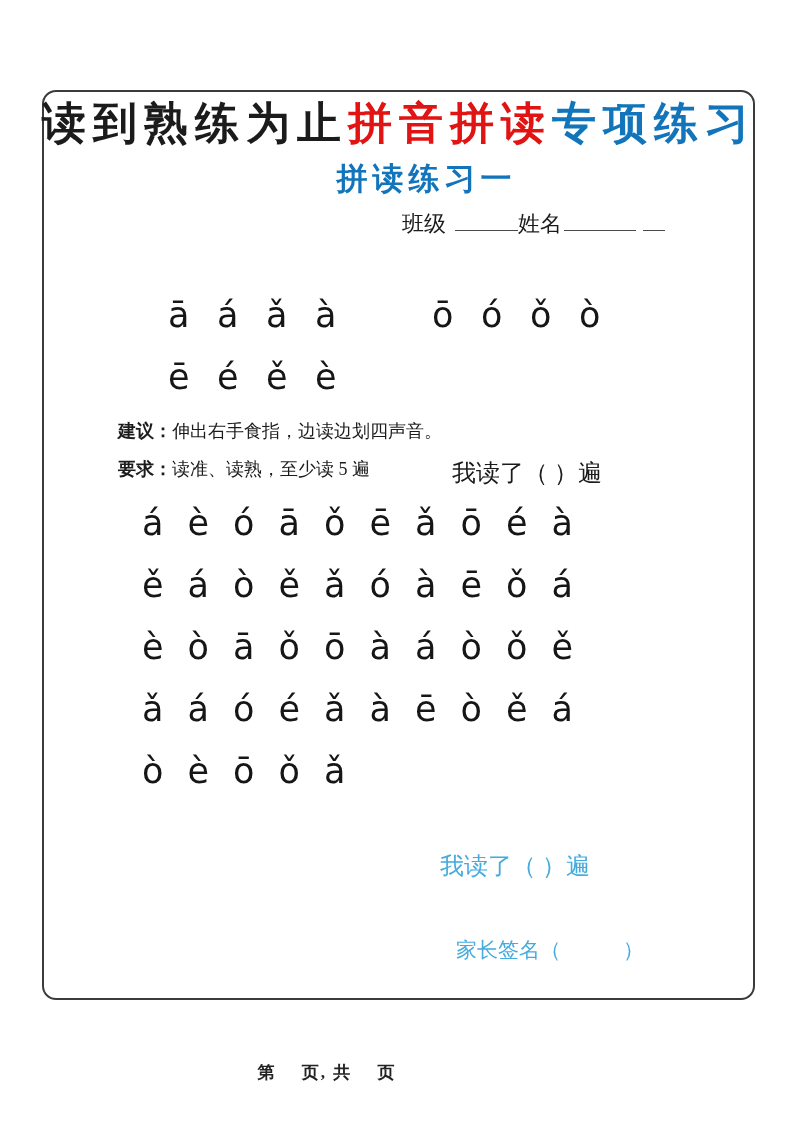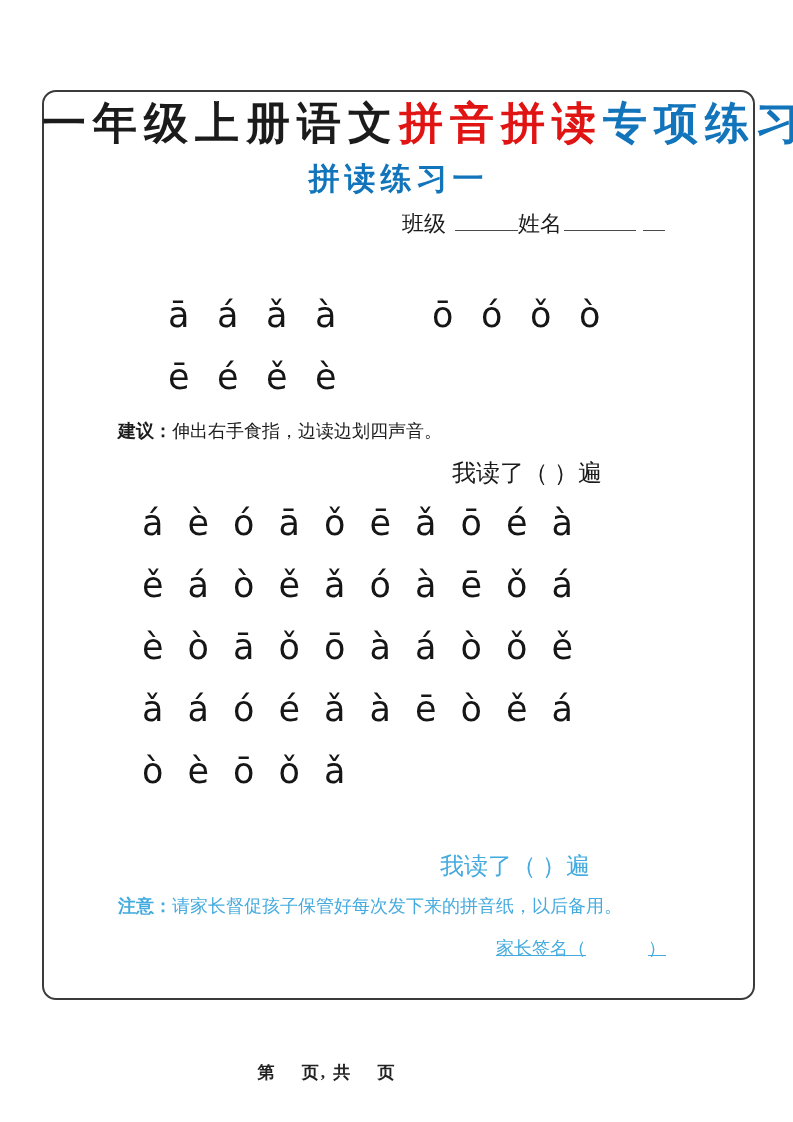--- a/index.html
+++ b/index.html
@@ -8,21 +8,21 @@
   html,body{margin:0;padding:0;background:#ffffff;}
   .page{position:relative;width:793px;height:1122px;background:#fff;overflow:hidden;
         font-family:"Liberation Serif","DejaVu Serif",serif;color:var(--ink);}
   .frame{position:absolute;left:42px;top:90px;width:709px;height:906px;
          border:2px solid #3b3b3b;border-radius:14px;}
   .title{position:absolute;left:42px;top:94px;width:713px;margin:0;text-align:center;
          font-size:44px;font-weight:bold;letter-spacing:7px;white-space:nowrap;}
   .title .seg-red{color:var(--red);text-align:center;}
   .title .seg-blue{color:var(--blue);}
   .subtitle{position:absolute;left:42px;top:158px;width:713px;margin:0;text-align:center;
-            font-size:31px;font-weight:bold;letter-spacing:5px;color:var(--blue);}
+            font-size:31px;font-weight:bold;letter-spacing:5px;color:var(--blue);padding-left:28px;}
   .classline{position:absolute;left:402px;top:209px;font-size:22px;white-space:nowrap;}
   .blank{display:inline-block;border-bottom:1.5px solid #4a4a4a;height:17px;vertical-align:baseline;}
   .blank.b1{width:63px;margin-left:9px;}
   .blank.b2{width:72px;margin-left:2px;}
   .blank.b3{width:22px;margin-left:7px;}
   .sec-heading{position:absolute;left:118px;top:252px;font-size:17px;font-weight:bold;
                letter-spacing:2px;color:var(--light-blue);}
   .vowel-row{position:absolute;left:168px;display:flex;font-size:35px;line-height:44px;
              font-family:"DejaVu Sans",sans-serif;color:#161616;}
   .vowel-row .pin{width:49px;}
@@ -35,32 +35,32 @@
   #requirement1{top:457px;}
   .counter{position:absolute;font-size:24px;white-space:nowrap;}
   #counter1{left:452px;top:457px;}
   .pin-row{position:absolute;left:142px;display:flex;font-size:35px;line-height:46px;
            font-family:"DejaVu Sans",sans-serif;color:#161616;}
   .pin-row .pin{width:45.5px;}
   #grow1{top:500px;} #grow2{top:562px;} #grow3{top:624px;} #grow4{top:686px;} #grow5{top:748px;}
   #requirement2{top:850px;color:var(--light-blue);}
   #counter2{left:440px;top:850px;color:var(--light-blue);}
   #notice{top:894px;color:var(--light-blue);}
-  .signature{position:absolute;left:496px;top:936px;font-size:18px;color:var(--light-blue);white-space:nowrap;text-decoration:underline;}
+  .signature{position:absolute;left:456px;top:936px;font-size:21px;color:var(--light-blue);white-space:nowrap;}
   .sig-gap{display:inline-block;width:62px;}
   .footer{position:absolute;left:0;top:1061px;width:654px;text-align:center;
           font-size:17px;font-weight:bold;letter-spacing:2px;color:#222;}
 </style>
 </head>
 <body>
 
 <div class="page">
   <div class="frame"></div>
 
-  <h1 class="title"><span class="seg-black">一年级上册语文</span><span class="seg-red">拼音拼读</span><span class="seg-blue">专项练习</span></h1>
+  <h1 class="title"><span class="seg-black">读到熟练为止</span><span class="seg-red">拼音拼读</span><span class="seg-blue">专项练习</span></h1>
 
   <h2 class="subtitle">拼读练习一</h2>
 
   <div class="classline"><span>班级</span><span class="blank b1"></span><span>姓名</span><span class="blank b2"></span><span class="blank b3"></span></div>
 
 
   <div class="vowel-row" id="vrow1">
     <span style="display:flex">
         <span class="pin">ā</span>
         <span class="pin">á</span>
@@ -77,20 +77,21 @@
   </div>
   <div class="vowel-row" id="vrow2">
       <span class="pin">ē</span>
       <span class="pin">é</span>
       <span class="pin">ě</span>
       <span class="pin">è</span>
     </div>
 
   <div class="textline" id="suggestion"><span class="lbl">建议：</span><span>伸出右手食指，边读边划四声音。</span></div>
 
+  <div class="textline" id="requirement1"><span class="lbl">要求：</span><span>读准、读熟，至少读 5 遍</span></div>
   <div class="counter" id="counter1">我读了（ ）遍</div>
 
   <div>
     <div class="pin-row" id="grow1">
         <span class="pin">á</span>
         <span class="pin">è</span>
         <span class="pin">ó</span>
         <span class="pin">ā</span>
         <span class="pin">ǒ</span>
         <span class="pin">ē</span>
@@ -139,18 +140,17 @@
         <span class="pin">ò</span>
         <span class="pin">è</span>
         <span class="pin">ō</span>
         <span class="pin">ǒ</span>
         <span class="pin">ǎ</span>
       </div>
   </div>
 
   <div class="counter" id="counter2">我读了（ ）遍</div>
 
-  <div class="textline" id="notice"><span class="lbl">注意：</span><span>请家长督促孩子保管好每次发下来的拼音纸，以后备用。</span></div>
 
   <div class="signature"><span>家长签名（</span><span class="sig-gap"></span><span>）</span></div>
 
   <div class="footer">第　 页, 共　 页</div>
 </div>
 
 </body></html>

